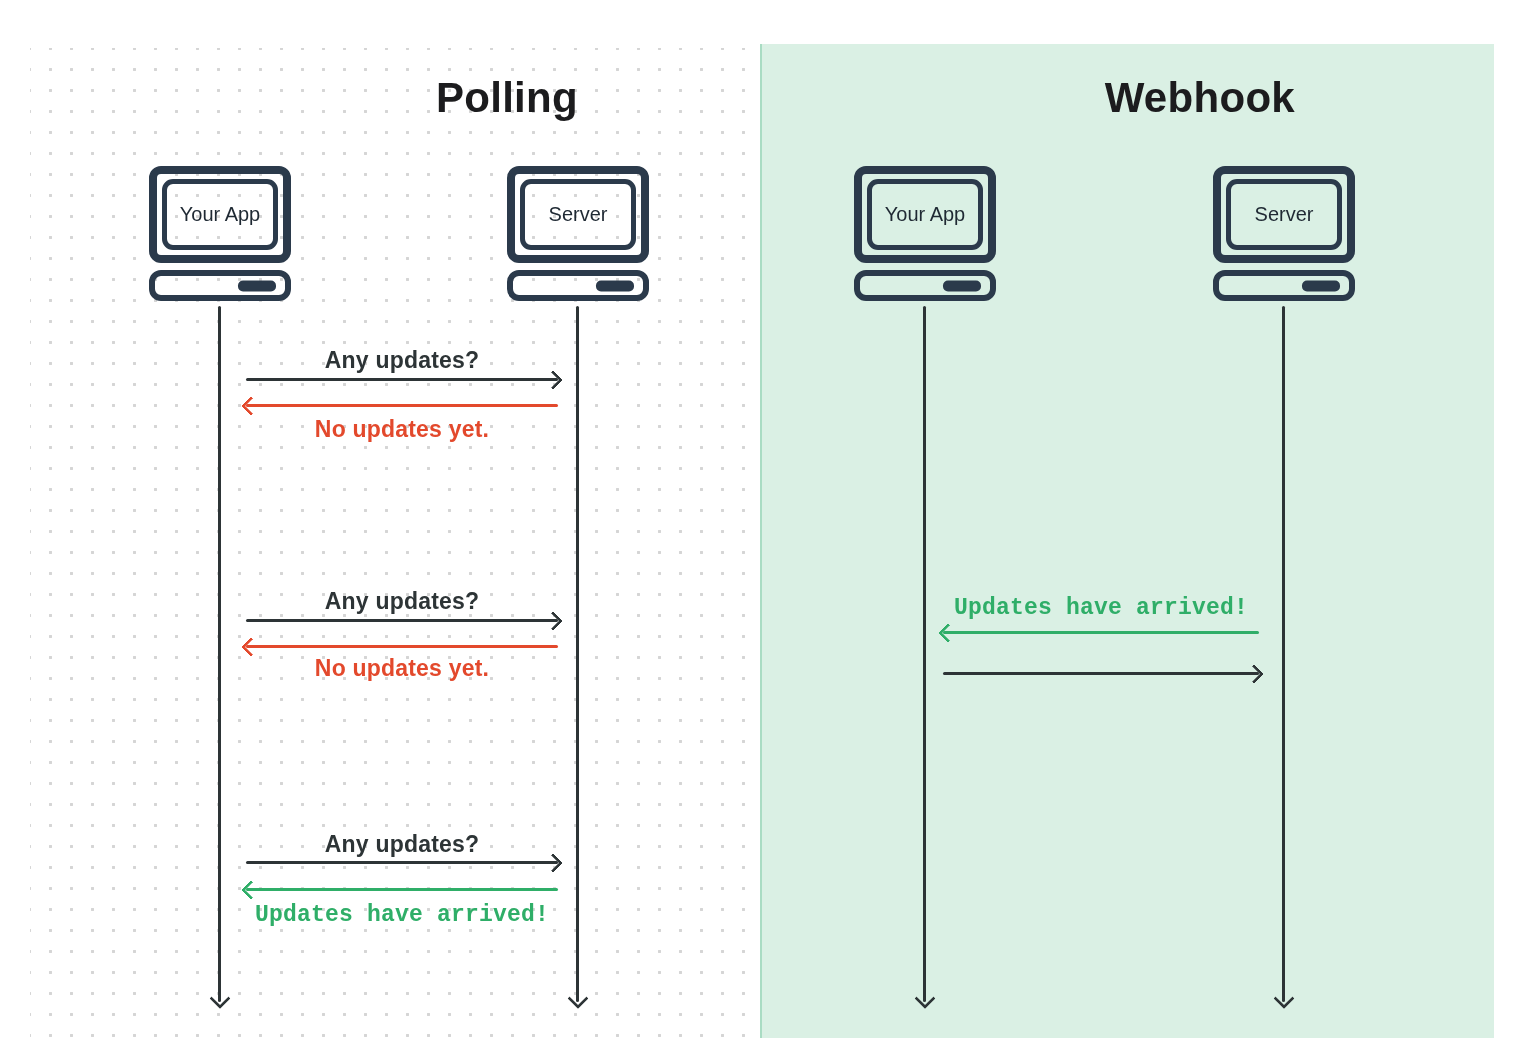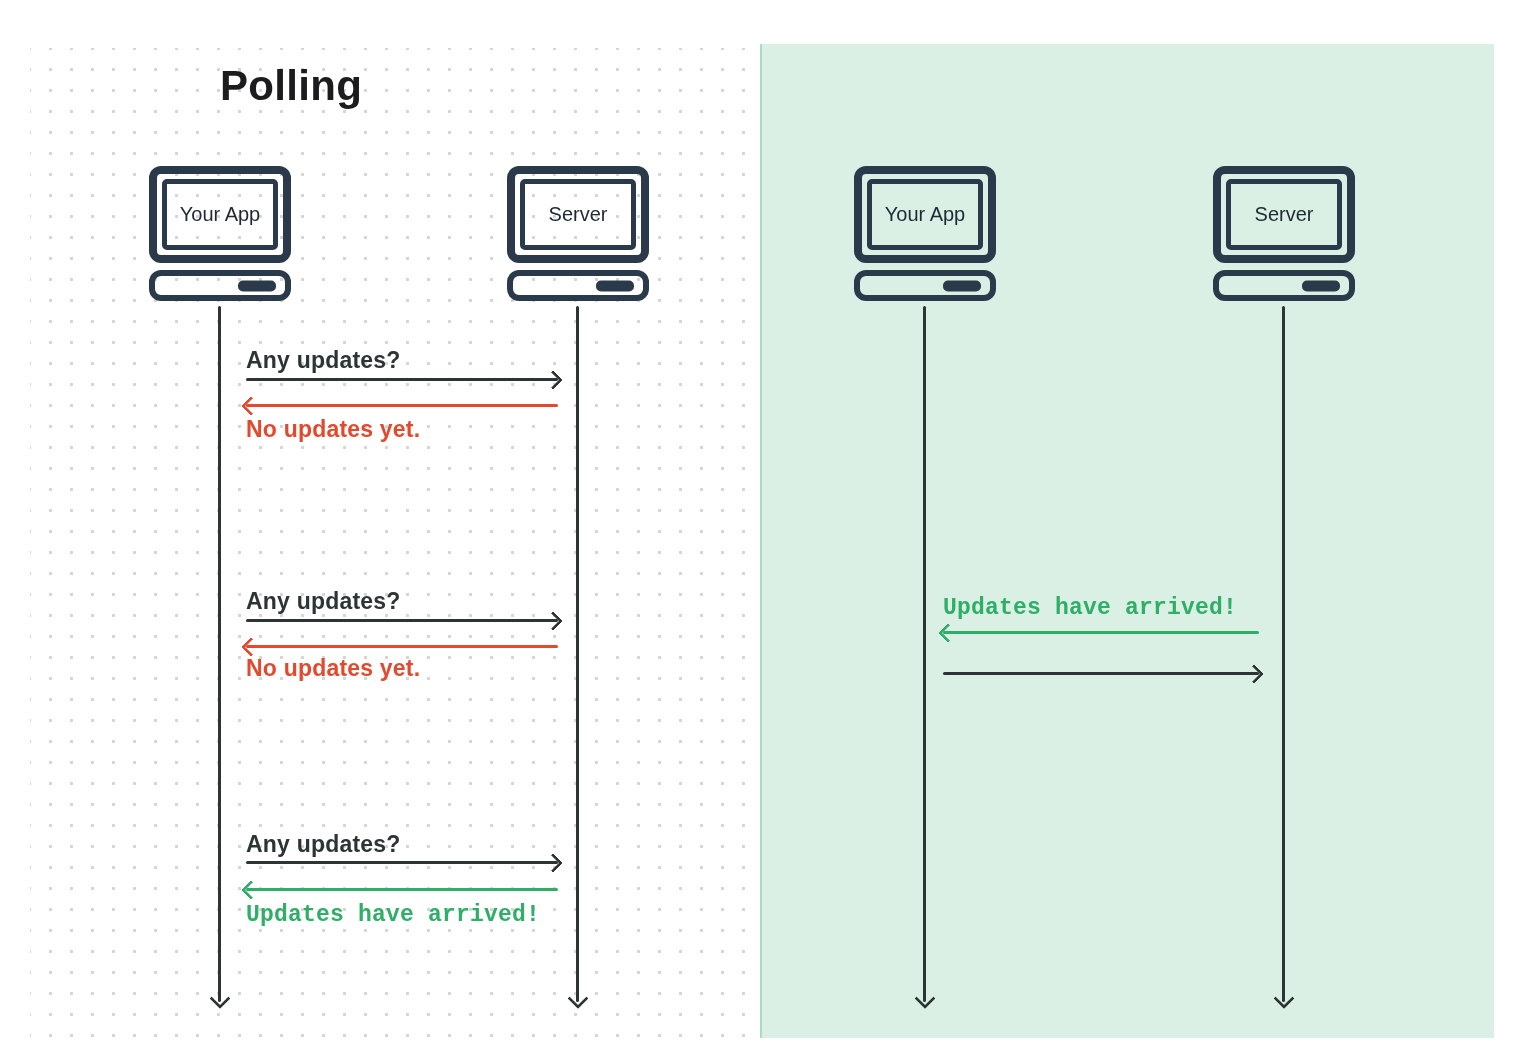--- a/index.html
+++ b/index.html
@@ -18,34 +18,34 @@
     background-size:21px 21px;
     background-position:10px 11px;
   }
   
   .webhook-panel {
     position:absolute; left:760px; top:44px; width:734px; height:994px;
     background:var(--webhook_bg,#daf0e4);
     border-left:2px solid var(--webhook_edge,#a9dcc3);
   }
   .panel-title {
-    position:absolute; top:62px;
+    position:absolute; top:74px;
     font-size:42px; font-weight:600; line-height:1.15;
     color:var(--title_text,#1c1c1e);
-    text-align:left; letter-spacing:.3px;
+    text-align:right; letter-spacing:.3px;
   }
   
   .computer { position:absolute; width:142px; }
   .monitor {
     height:97px; border:8px solid var(--icon_dark,#2b3a4b);
     border-radius:12px; padding:5px;
   }
   .screen {
     width:100%; height:100%;
-    border:5px solid var(--icon_dark,#2b3a4b); border-radius:5px;
+    border:5px solid var(--icon_dark,#2b3a4b); border-radius:11px;
     display:flex; align-items:center; justify-content:center;
   }
   .actor-label {
     font-size:20px; color:var(--label_text,#1f2933);
     white-space:nowrap;
   }
   .base {
     margin-top:7px; height:31px;
     border:6px solid var(--icon_dark,#2b3a4b);
     border-radius:12px; position:relative;
@@ -71,37 +71,38 @@
   .arrow { position:absolute; height:3px; border-radius:2px; background:currentColor; }
   .arrow::after {
     content:""; position:absolute; top:50%;
     width:11px; height:11px;
     border:solid currentColor; border-width:0 3px 3px 0; border-radius:1px;
   }
   .dir-right::after { right:0; transform:translate(2px,-50%) rotate(-45deg); }
   .dir-left::after  { left:0;  transform:translate(-2px,-50%) rotate(135deg); }
   
   .msg-label {
-    position:absolute; text-align:left;
+    position:absolute; text-align:center;
     font-size:23px; font-weight:600; letter-spacing:.2px;
     white-space:nowrap;
   }
   .c-black { color:var(--arrow_black,#2d3436); }
   .c-red   { color:var(--arrow_red,#e3492c); }
   .c-green { color:var(--arrow_green,#2fae68);font-family:Liberation Mono, monospace; }
 </style>
 </head>
 <body>
 
 <div id="stage">
 
   <div class="dot-grid"></div>
   <div class="webhook-panel"></div>
 
   <div class="panel-title" style="left:220px; width:358px;">Polling</div>
+  <div class="panel-title" style="left:915px; width:380px;">Webhook</div>
 
   <div class="computer" style="left:149px; top:166px;">
     <div class="monitor">
       <div class="screen">
         <span class="actor-label">Your App</span>
       </div>
     </div>
     <div class="base">
       <span class="key-pill"></span>
     </div>

